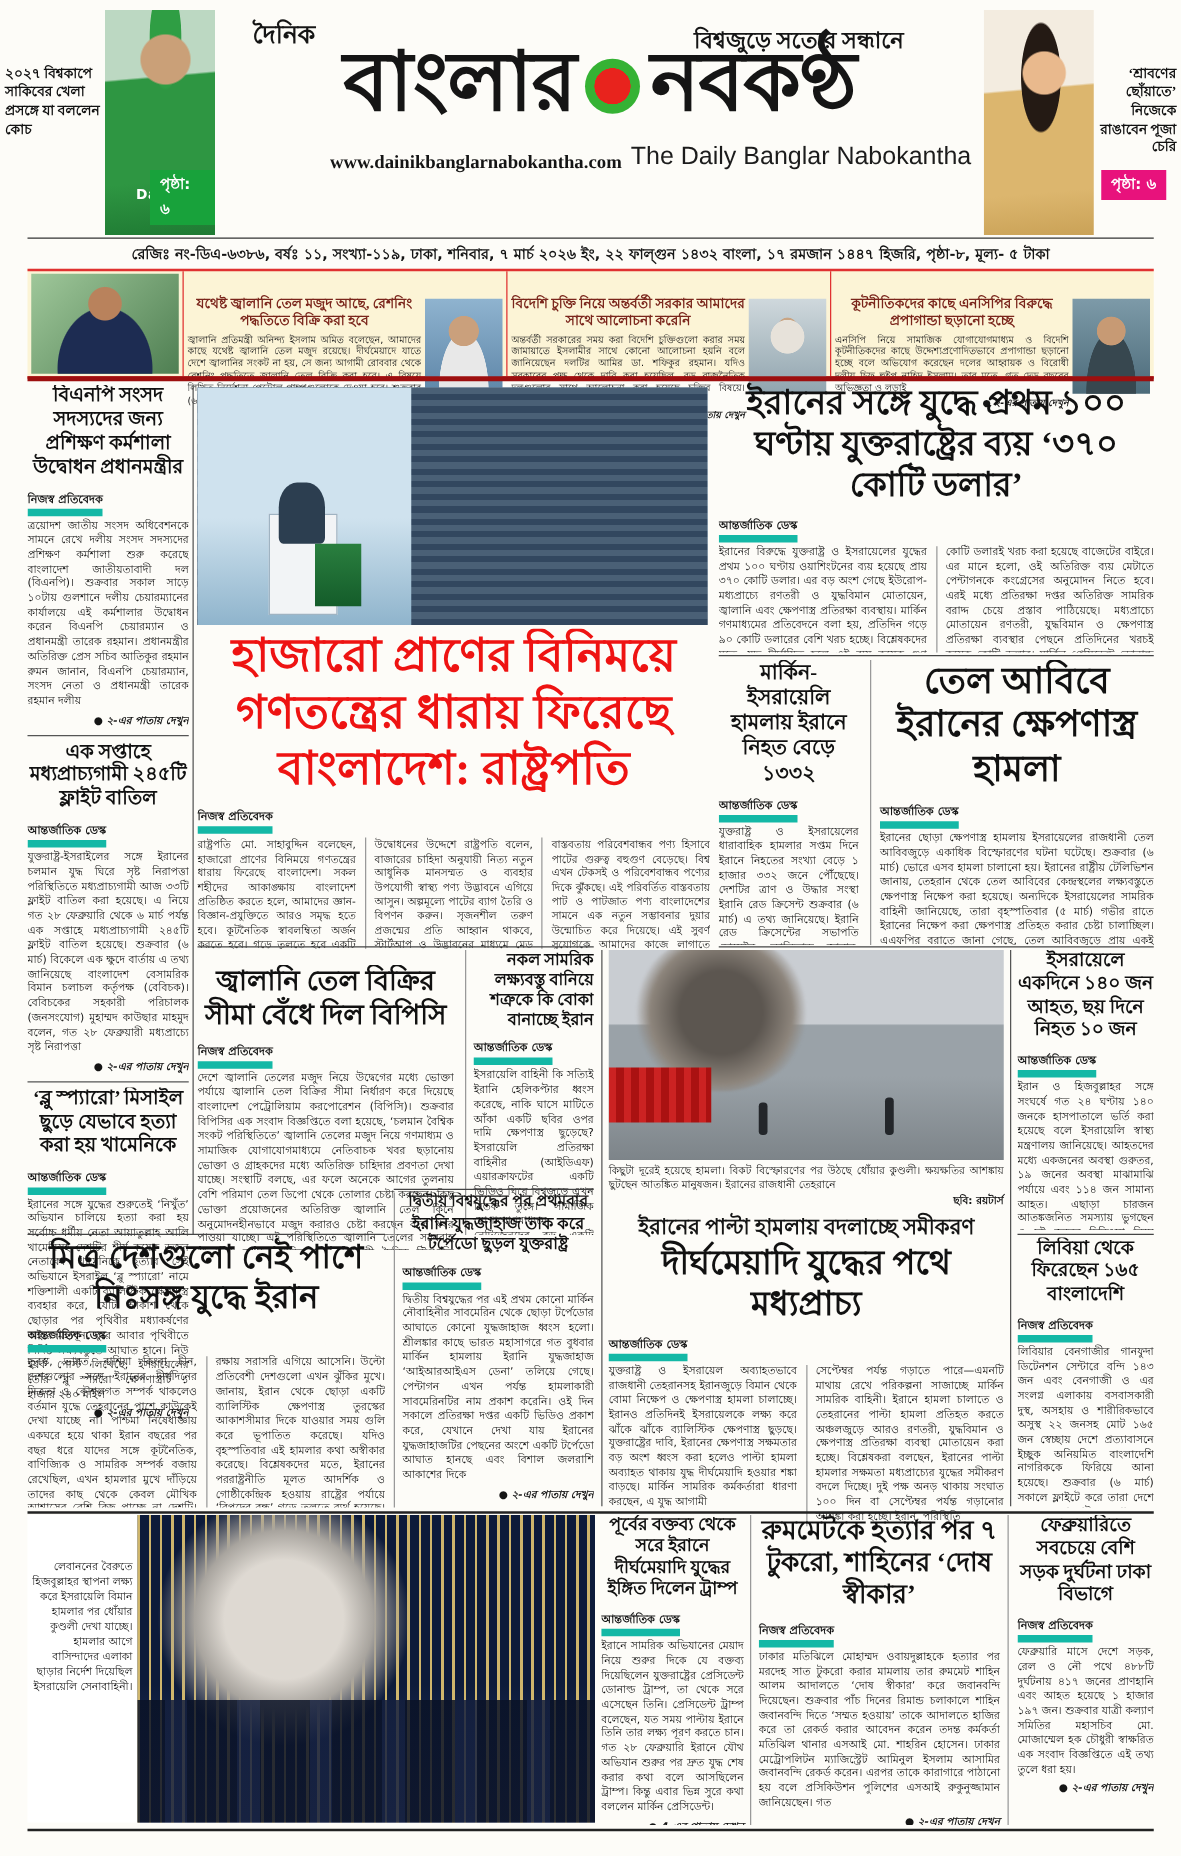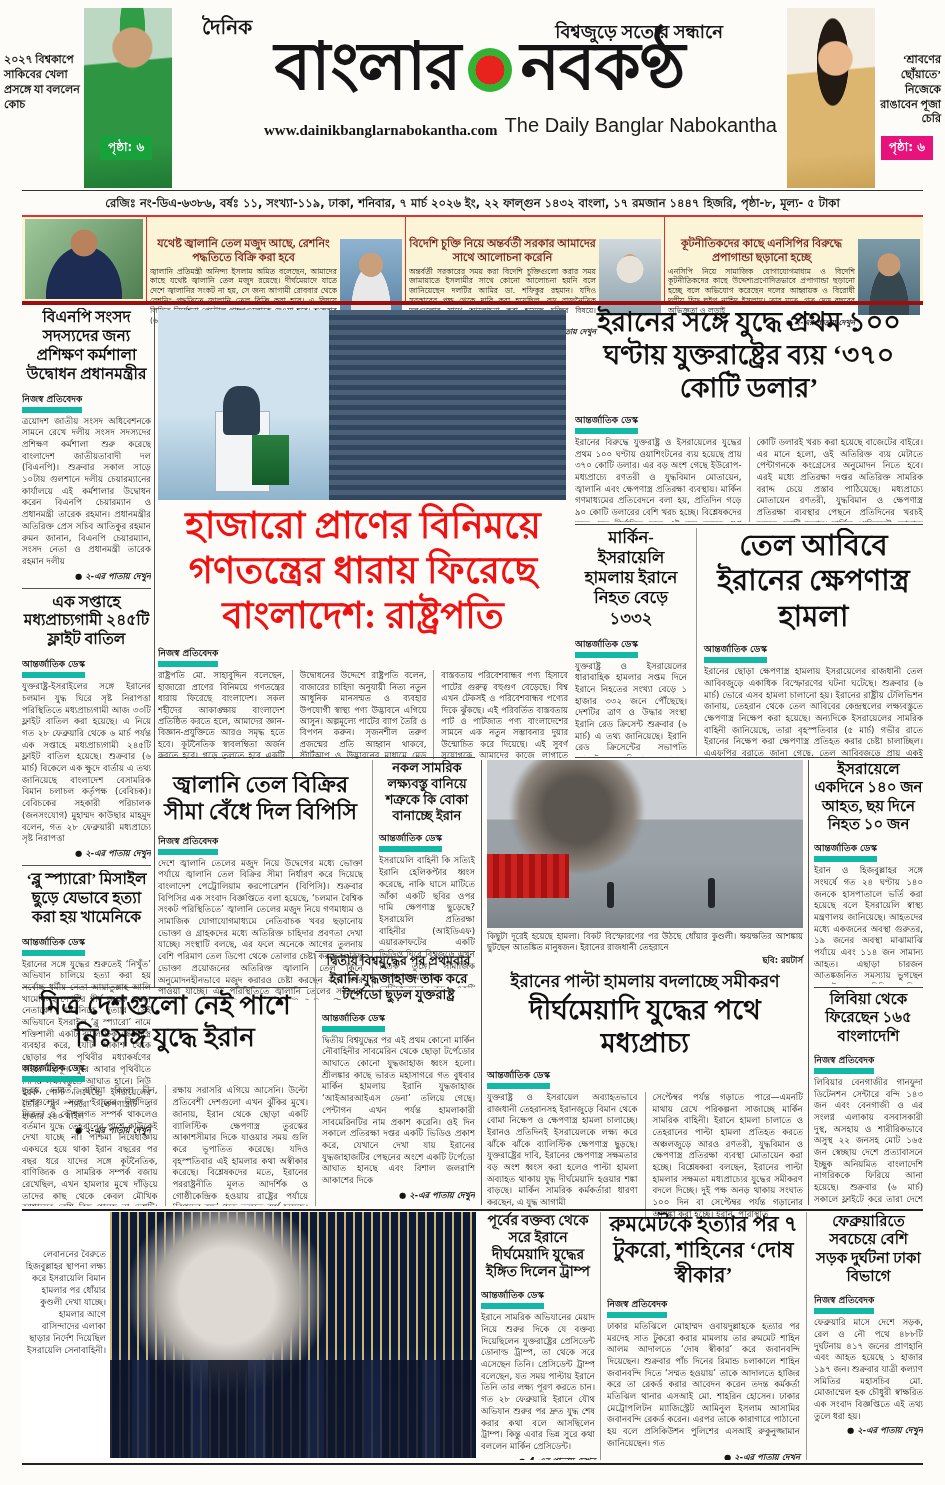--- a/index.html
+++ b/index.html
@@ -6,21 +6,21 @@
   .page{position:relative;width:945px;height:1485px;background:#fdfcf8;margin:0 auto;
         font-family:"DejaVu Sans",sans-serif;color:#151515;overflow:hidden;}
   
   .header{position:absolute;left:0;top:0;width:945px;height:188px;display:flex;}
   .promo{position:relative;width:172px;height:188px;overflow:hidden;}
   .promo-right{width:158px;}
   .promo-text{position:absolute;z-index:3;font-weight:bold;font-size:11px;line-height:1.35;
               font-family:"Liberation Serif",serif;}
   .promo-left-text{left:4px;top:52px;width:78px;color:#111;}
   .promo-right-text{right:4px;top:52px;width:74px;text-align:right;color:#111;}
-  .page-badge{position:absolute;z-index:3;color:#fff;font-weight:bold;font-size:12px;padding:2px 8px;}
+  .page-badge{position:absolute;z-index:3;color:#fff;font-weight:bold;font-size:12px;padding:2px 8px;margin-left:20px;}
   .badge-left{left:100px;top:136px;}
   .badge-right{right:12px;top:136px;}
   .photo{position:relative;overflow:hidden;}
   .p-cricketer{position:absolute;left:84px;top:8px;width:88px;height:180px;
      background:radial-gradient(circle at 55% 22%,#caa078 0 13%,rgba(0,0,0,0) 14%),
        radial-gradient(ellipse at 55% 12%,#2f9e44 0 18%,rgba(0,0,0,0) 19%),
        linear-gradient(175deg,#bcd8c2 0 30%,#2e9642 31% 75%,#1f7a33 100%);}
   .jersey-text{position:absolute;left:50%;transform:translateX(-50%);bottom:26px;color:#fff;
      font-weight:bold;font-size:11px;letter-spacing:.5px;}
   .p-actress{position:absolute;right:70px;top:8px;width:88px;height:180px;
@@ -111,21 +111,21 @@
   #art-uscost .hl{font-size:27px;}
   
   #art-usisraeli{left:575px;top:528px;width:112px;height:228px;}
   #art-usisraeli .hl{font-size:16.5px;}
   #art-telaviv{left:696px;top:528px;width:227px;height:228px;border-left:1px solid #999;padding-left:7px;box-sizing:border-box;}
   #art-telaviv .hl{font-size:29px;}
   
   #art-bpc{left:158px;top:760px;width:205px;height:228px;margin-top:12px;}
   #art-bpc .hl{font-size:22px;}
   #art-fake{left:372px;top:760px;width:103px;height:228px;border-left:1px solid #999;padding-left:6px;box-sizing:border-box;}
-  #art-fake .hl{font-size:13px;}
+  #art-fake .hl{font-size:13px;text-align:right;}
   
   .midblock{position:absolute;left:481px;top:760px;width:328px;height:445px;
      border-left:1px solid #555;border-right:1px solid #555;padding:0 5px;box-sizing:border-box;}
   .p-tehran{position:relative;width:100%;height:168px;
      background:linear-gradient(180deg,#c9cdd2 0 35%,#9aa2a8 36% 60%,#7d8489 100%);}
   .p-tehran .smoke{position:absolute;left:6%;top:-8%;width:45%;height:75%;border-radius:50%;
      background:radial-gradient(circle,#5c5650 0 35%,#8d857c 60%,rgba(0,0,0,0) 72%);filter:blur(1px);}
   .p-tehran .fence{position:absolute;left:0;bottom:18%;width:26%;height:26%;
      background:repeating-linear-gradient(90deg,#c22 0 6px,#a11 6px 12px);}
   .p-tehran .fig1,.p-tehran .fig2{position:absolute;bottom:12%;width:7px;height:26px;background:#23262a;border-radius:3px;}

